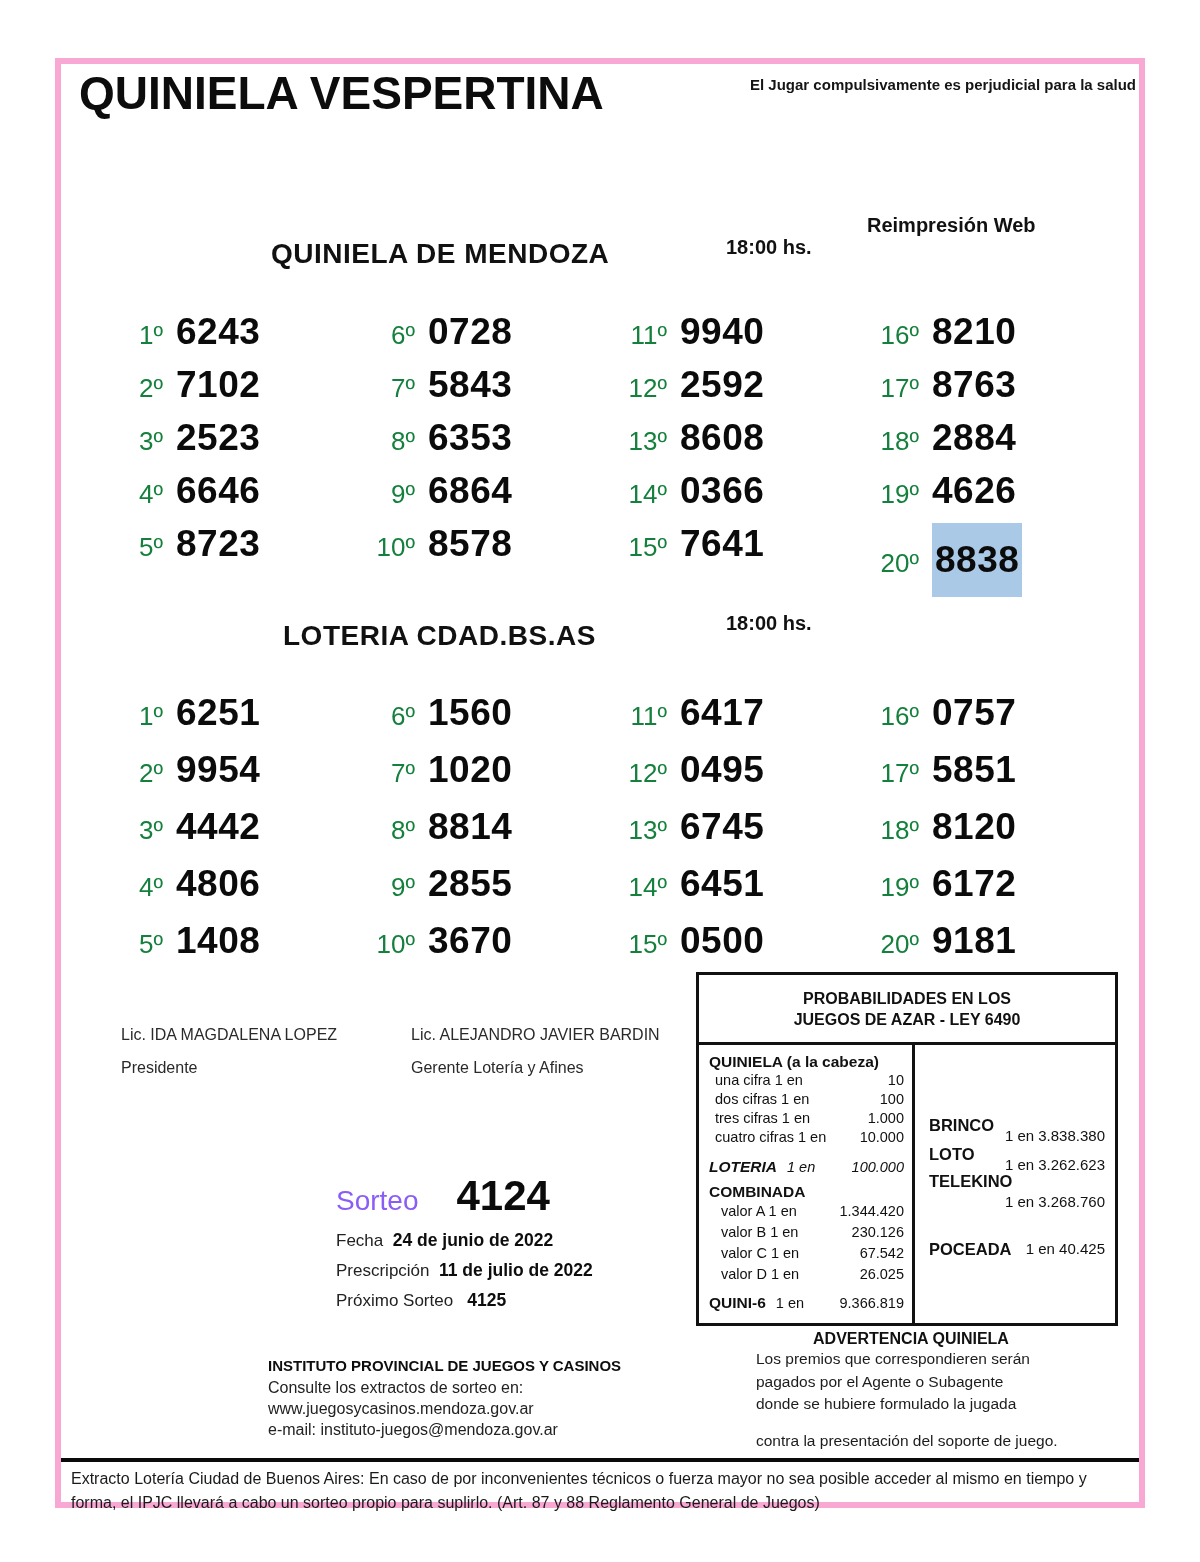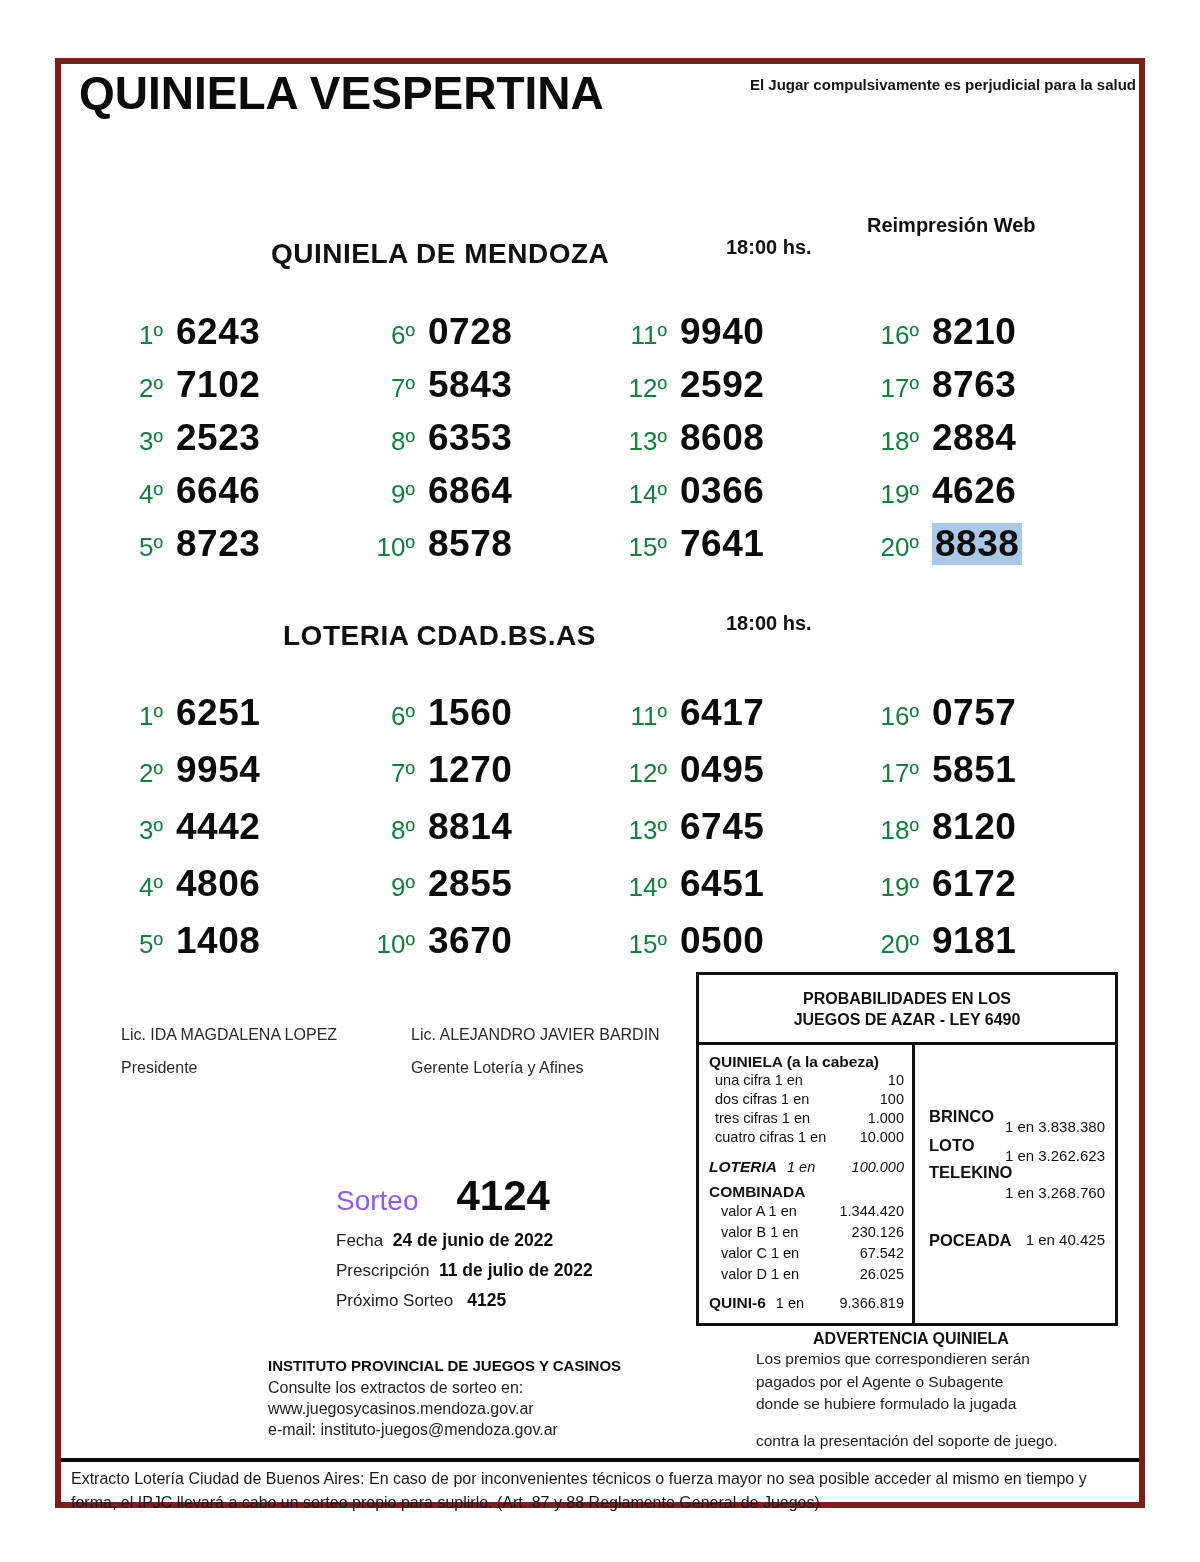--- a/index.html
+++ b/index.html
@@ -1,37 +1,37 @@
 <!DOCTYPE html>
 <html><head>
 <meta charset="utf-8">
 <style>
   * { margin:0; padding:0; box-sizing:border-box; }
   html,body { width:1200px; height:1562px; background:#ffffff; font-family:"Liberation Sans", sans-serif; color:#111; }
   .frame {
     position:absolute; left:55px; top:58px; width:1090px; height:1450px;
-    border:6px solid #7f1d1d; background:#fff;
+    border:6px solid #f9a8d4; background:#fff;
   }
   .abs { position:absolute; }
 
   .doc-title { left:18px; top:2px; font-size:46px; font-weight:bold; letter-spacing:0px; color:#0c0c0c; }
   .top-warning { left:595px; top:12px; width:480px; font-size:15px; font-weight:bold; text-align:right; color:#151515; }
   .reprint { left:806px; top:150px; font-size:20px; font-weight:bold; }
 
   .section-title { font-size:28px; font-weight:bold; letter-spacing:0.5px; }
   .time { font-size:20px; font-weight:bold; }
 
   .grid { left:40px; width:1010px; display:grid; grid-auto-flow:column;
           grid-template-columns:repeat(4, 252px); }
   .grid1 { top:247px; grid-template-rows:repeat(5, 53px); }
   .grid2 { top:628px; grid-template-rows:repeat(5, 57px); }
   .cell { display:flex; align-items:baseline; }
   .ord { display:inline-block; width:62px; text-align:right; font-size:26px; color:#15803d; }
   .num { font-size:37px; font-weight:bold; margin-left:13px; color:#0b0b0b; letter-spacing:0.5px; }
-  .num.hl { background:#a9c9e6; padding:0 3px; }
+  .num.hl { background:#a9c9e6; padding:16px 3px; }
 
   .official-name { font-size:16px; color:#2a2a2a; }
   .official-role { font-size:16px; color:#2a2a2a; }
 
   .sorteo { left:275px; top:1108px; width:330px; }
   .sorteo-line1 { display:flex; align-items:baseline; }
   .sorteo-label { font-size:28px; color:#8b5cf6; }
   .sorteo-number { font-size:42px; font-weight:bold; margin-left:38px; color:#0b0b0b; }
   .sorteo-info { margin-top:10px; font-size:17px; color:#222; }
   .sorteo-info .row { margin-top:9px; }
@@ -49,21 +49,21 @@
   .kv3 .nm { font-weight:bold; font-size:15.5px; }
   .kv3 .mid { margin-left:10px; }
   .kv3 .val { margin-left:auto; }
   .mt8 { margin-top:8px; } .mt10 { margin-top:10px;font-style:italic; } .mt6 { margin-top:6px; }
   .combo .kv { line-height:21px; }
   .combo .kv .lbl { padding-left:12px; }
 
   .prob-right { flex:1; padding:62px 10px 0 14px; font-size:15px; }
   .game { margin-bottom:8px; }
   .game .nm { font-weight:bold; font-size:16.5px; }
-  .game-row { display:flex; justify-content:space-between; align-items:flex-end; }
+  .game-row { display:flex; justify-content:space-between; align-items:flex-end;margin-top:9px; }
   .game-row .val { position:relative; top:9px; }
   .game .val-below { text-align:right; margin-top:2px; }
   .gap-loto { margin-top:10px; }
   .gap-poceada { margin-top:30px; }
   .game-inline { display:flex; justify-content:space-between; }
 
   .advertencia { left:640px; top:1266px; width:420px; }
   .advertencia .title { text-align:center; font-weight:bold; font-size:16px; }
   .advertencia .line { padding-left:55px; font-size:15.5px; line-height:22.5px; color:#1c1c1c; }
   .advertencia .line.last { margin-top:14px; }
@@ -194,21 +194,21 @@
     <div class="cell">
         <span class="ord">5º</span>
         <span class="num">1408</span>
       </div>
     <div class="cell">
         <span class="ord">6º</span>
         <span class="num">1560</span>
       </div>
     <div class="cell">
         <span class="ord">7º</span>
-        <span class="num">1270</span>
+        <span class="num">1020</span>
       </div>
     <div class="cell">
         <span class="ord">8º</span>
         <span class="num">8814</span>
       </div>
     <div class="cell">
         <span class="ord">9º</span>
         <span class="num">2855</span>
       </div>
     <div class="cell">

